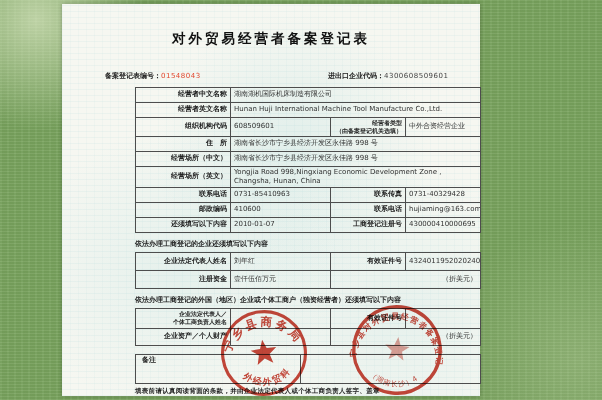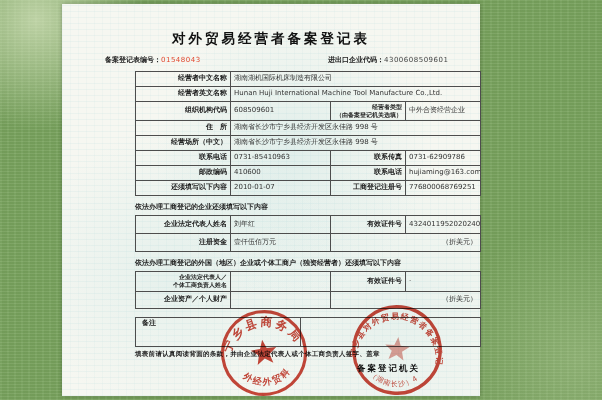--- a/index.html
+++ b/index.html
@@ -22,21 +22,21 @@
       radial-gradient(ellipse at 80% 80%, rgba(140,205,210,0.14), rgba(140,205,210,0) 35%),
       repeating-linear-gradient(0deg, rgba(110,185,195,0.08) 0 1px, transparent 1px 6px),
       repeating-linear-gradient(90deg, rgba(110,185,195,0.05) 0 1px, transparent 1px 8px);
     color:#222;
     box-shadow:0 0 4px rgba(0,0,0,0.25);
   }
   .title{
     margin-top:26px;text-align:center;
     font-size:13.5px;font-weight:bold;letter-spacing:3px;color:#111;
   }
-  .meta{position:relative;height:13px;margin-top:7px;font-size:7px;}
+  .meta{position:relative;height:13px;margin-top:23px;font-size:7px;}
   .meta-left{position:absolute;left:43px;top:0;font-weight:bold;color:#222;}
   .meta-right{position:absolute;left:266px;top:0;font-weight:bold;color:#222;}
   .serial{font-weight:normal;letter-spacing:0.5px;}
   .code-val{font-weight:normal;color:#444;letter-spacing:0.5px;}
   .content{margin-left:73px;width:345px;}
   table.form{border-collapse:collapse;table-layout:fixed;width:345px;font-size:7px;margin-top:3px;}
   table.form td{border:1px solid #4d4d4d;padding:1px 3px;vertical-align:middle;line-height:1.3;overflow:hidden;}
   td.lab{text-align:right;font-weight:bold;color:#222;height:12px;}
   td.val{text-align:left;color:#333;padding-left:8px;}
   td.valc{text-align:left;color:#333;}
@@ -98,36 +98,40 @@
         </tr>
         <tr>
           <td class="lab">住　所</td>
           <td class="val" colspan="3">湖南省长沙市宁乡县经济开发区永佳路 998 号</td>
         </tr>
         <tr>
           <td class="lab">经营场所（中文）</td>
           <td class="val" colspan="3">湖南省长沙市宁乡县经济开发区永佳路 998 号</td>
         </tr>
         <tr>
+          <td class="lab">经营场所（英文）</td>
+          <td class="val" colspan="3">Yongjia Road 998,Ningxiang Economic Development Zone , Changsha, Hunan, China</td>
+        </tr>
+        <tr>
           <td class="lab">联系电话</td>
           <td class="valc">0731-85410963</td>
           <td class="lab">联系传真</td>
-          <td class="valc">0731-62909786</td>
+          <td class="valc">0731-40329428</td>
         </tr>
         <tr>
           <td class="lab">邮政编码</td>
           <td class="valc">410600</td>
           <td class="lab">联系电话</td>
           <td class="valc">hujiaming@163.com</td>
         </tr>
         <tr>
           <td class="lab">还须填写以下内容</td>
           <td class="valc">2010-01-07</td>
           <td class="lab">工商登记注册号</td>
-          <td class="valc">776800068769251</td>
+          <td class="valc">430000410000695</td>
         </tr>
       </tbody>
         </table>
 
       <div class="sec-head">依法办理工商登记的企业还须填写以下内容</div>
 
       <table class="form">
         <colgroup>
             <col style="width:95px">
             <col style="width:100px">

